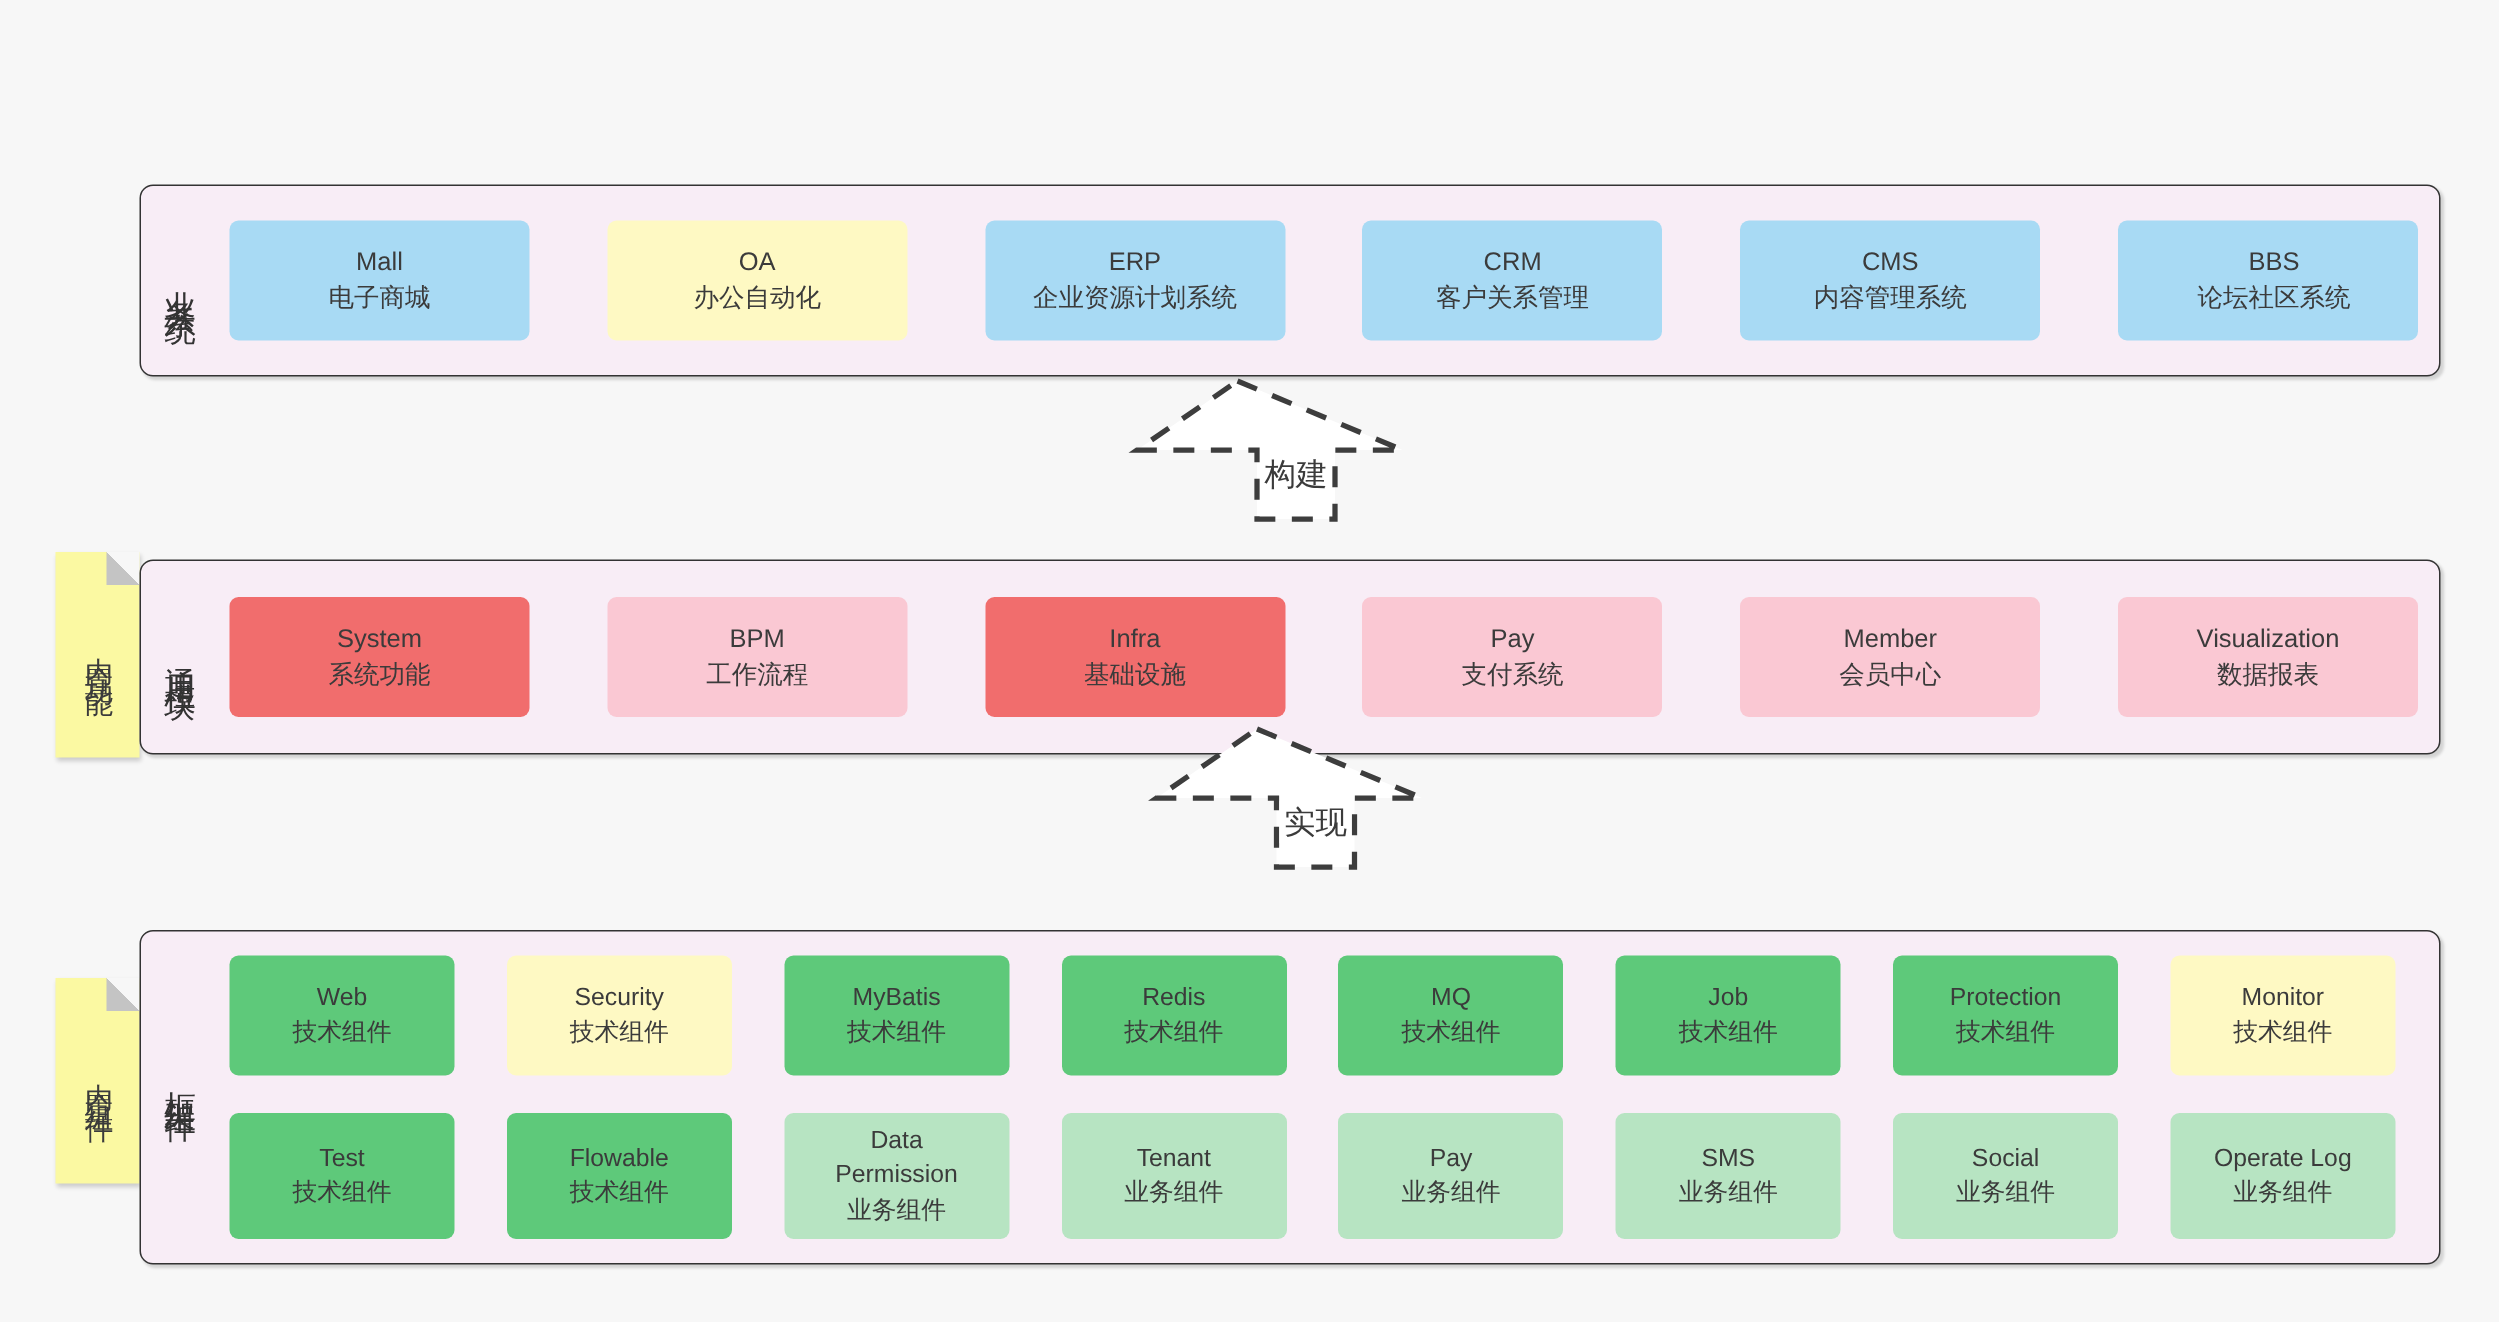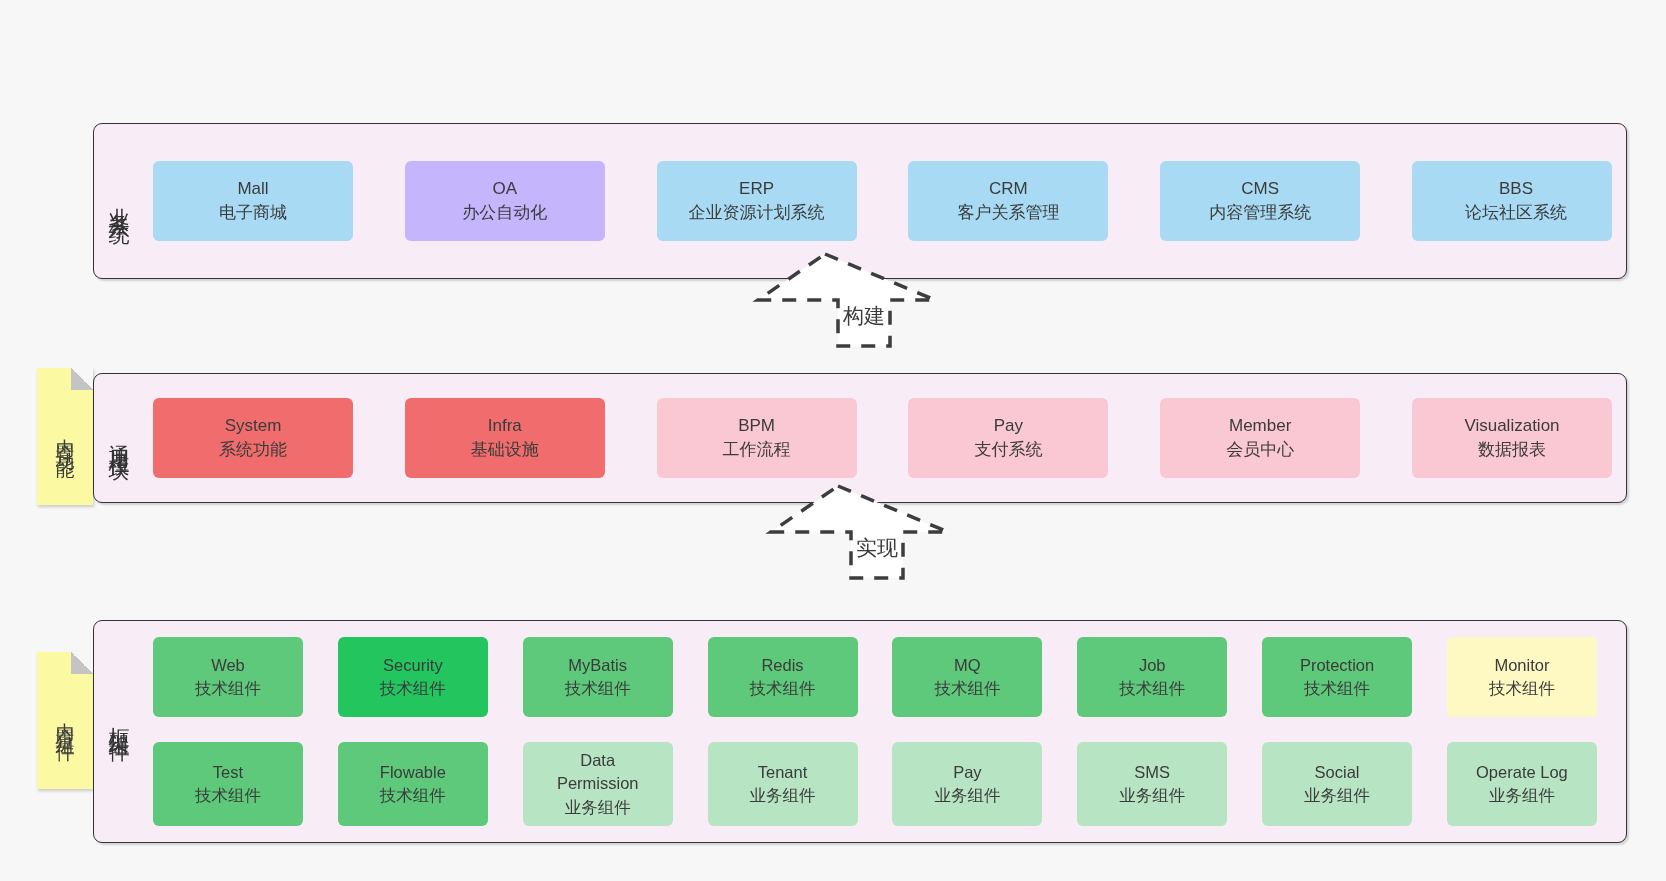--- a/index.html
+++ b/index.html
@@ -25,21 +25,21 @@
     position:absolute;left:50%;top:50%;transform:translate(-50%,-50%);
     writing-mode:vertical-rl;text-orientation:upright;
     font-size:19px;letter-spacing:7px;white-space:nowrap;color:#3b3b3b;
   }
   
   .layer{
     position:absolute;left:93px;width:1534px;box-sizing:border-box;
     background:#f8edf6;border:1.5px solid #333;border-radius:9px;
     z-index:2;box-shadow:2px 2px 2px rgba(0,0,0,0.15);
   }
-  #layer-0{top:123px;height:156px;}
+  #layer-0{top:123px;height:128px;}
   #layer-1{top:373px;height:130px;}
   #layer-2{top:620px;height:223px;}
   .layer-label{
     position:absolute;left:11px;top:50%;transform:translateY(-50%);
     writing-mode:vertical-rl;text-orientation:upright;
     font-size:21px;letter-spacing:5px;white-space:nowrap;color:#333;
   }
   #layer-2 .layer-label{top:calc(50% - 12px);}
   .rows{
     position:absolute;left:59px;top:0;bottom:0;
@@ -80,21 +80,21 @@
 </div>
 
 <section class="layer" id="layer-0">
   <div class="layer-label">业务系统</div>
   <div class="rows rows-6">
       <div class="row">
         <div class="box" style="background: rgb(168, 218, 244);">
           <span class="box-title">Mall</span>
           <span class="box-subtitle">电子商城</span>
         </div>
-        <div class="box" style="background: #c4b5fd;">
+        <div class="box" style="background: #fef9c3;">
           <span class="box-title">OA</span>
           <span class="box-subtitle">办公自动化</span>
         </div>
         <div class="box" style="background: rgb(168, 218, 244);">
           <span class="box-title">ERP</span>
           <span class="box-subtitle">企业资源计划系统</span>
         </div>
         <div class="box" style="background: rgb(168, 218, 244);">
           <span class="box-title">CRM</span>
           <span class="box-subtitle">客户关系管理</span>
@@ -112,29 +112,29 @@
 </section>
 
 <section class="layer" id="layer-1">
   <div class="layer-label">通用模块</div>
   <div class="rows rows-6">
       <div class="row">
         <div class="box" style="background: rgb(241, 109, 109);">
           <span class="box-title">System</span>
           <span class="box-subtitle">系统功能</span>
         </div>
+        <div class="box" style="background: rgb(250, 200, 211);">
+          <span class="box-title">BPM</span>
+          <span class="box-subtitle">工作流程</span>
+        </div>
         <div class="box" style="background: rgb(241, 109, 109);">
           <span class="box-title">Infra</span>
           <span class="box-subtitle">基础设施</span>
         </div>
         <div class="box" style="background: rgb(250, 200, 211);">
-          <span class="box-title">BPM</span>
-          <span class="box-subtitle">工作流程</span>
-        </div>
-        <div class="box" style="background: rgb(250, 200, 211);">
           <span class="box-title">Pay</span>
           <span class="box-subtitle">支付系统</span>
         </div>
         <div class="box" style="background: rgb(250, 200, 211);">
           <span class="box-title">Member</span>
           <span class="box-subtitle">会员中心</span>
         </div>
         <div class="box" style="background: rgb(250, 200, 211);">
           <span class="box-title">Visualization</span>
           <span class="box-subtitle">数据报表</span>
@@ -144,21 +144,21 @@
 </section>
 
 <section class="layer" id="layer-2">
   <div class="layer-label">框架组件</div>
   <div class="rows rows-8">
       <div class="row">
         <div class="box" style="background: rgb(94, 201, 122);">
           <span class="box-title">Web</span>
           <span class="box-subtitle">技术组件</span>
         </div>
-        <div class="box" style="background: #22c55e;">
+        <div class="box" style="background: #fef9c3;">
           <span class="box-title">Security</span>
           <span class="box-subtitle">技术组件</span>
         </div>
         <div class="box" style="background: rgb(94, 201, 122);">
           <span class="box-title">MyBatis</span>
           <span class="box-subtitle">技术组件</span>
         </div>
         <div class="box" style="background: rgb(94, 201, 122);">
           <span class="box-title">Redis</span>
           <span class="box-subtitle">技术组件</span>

